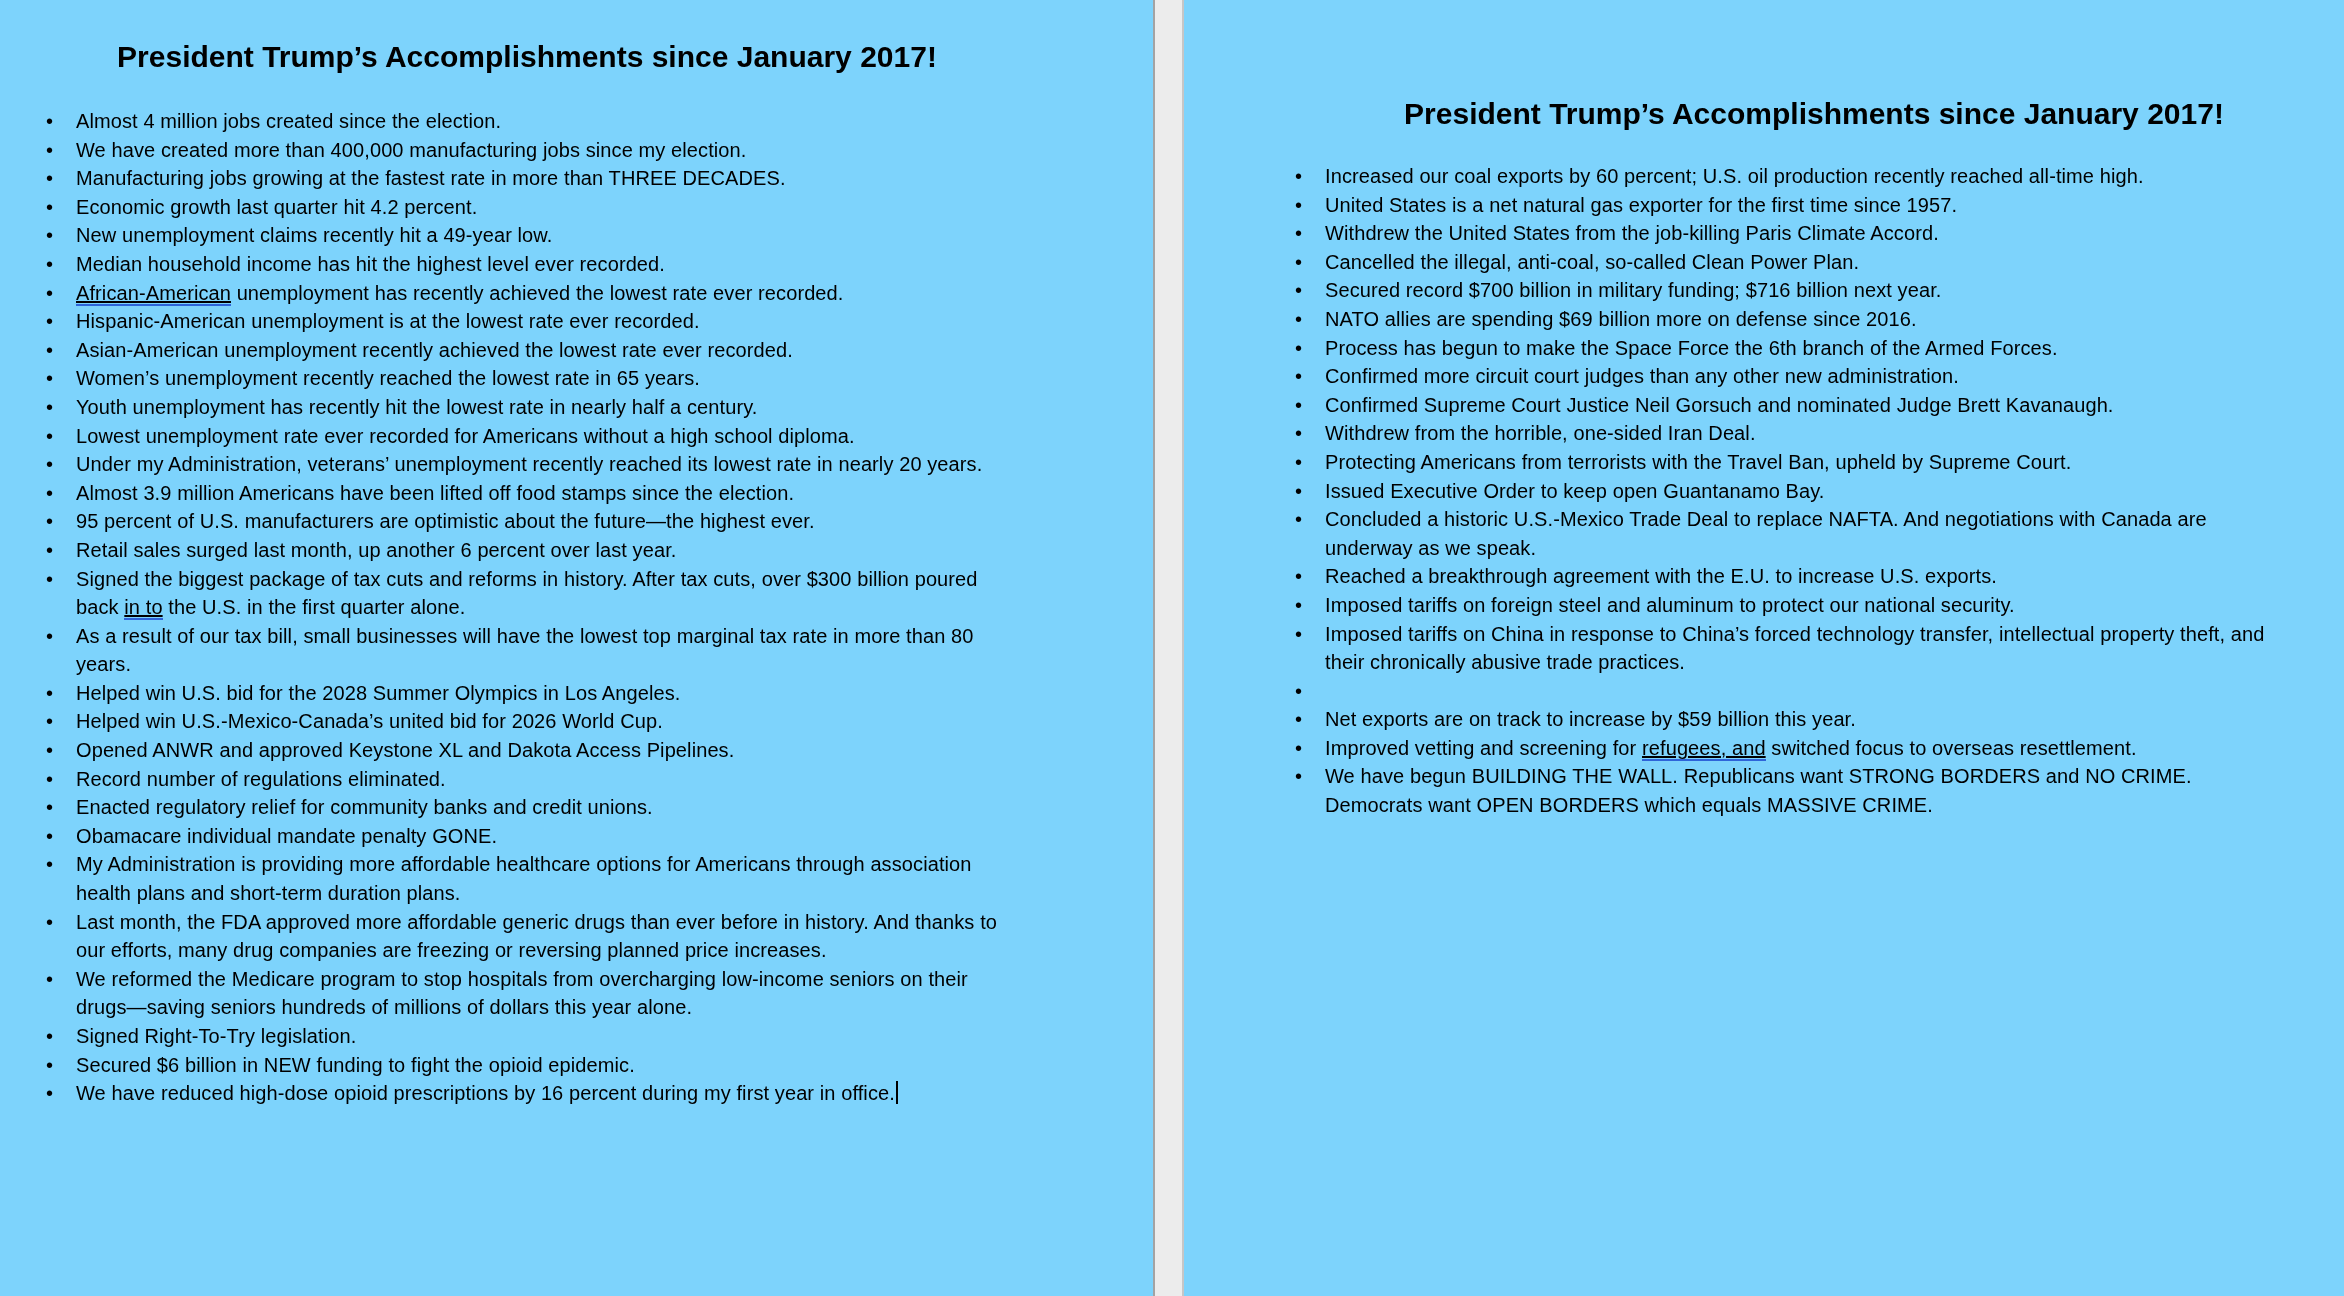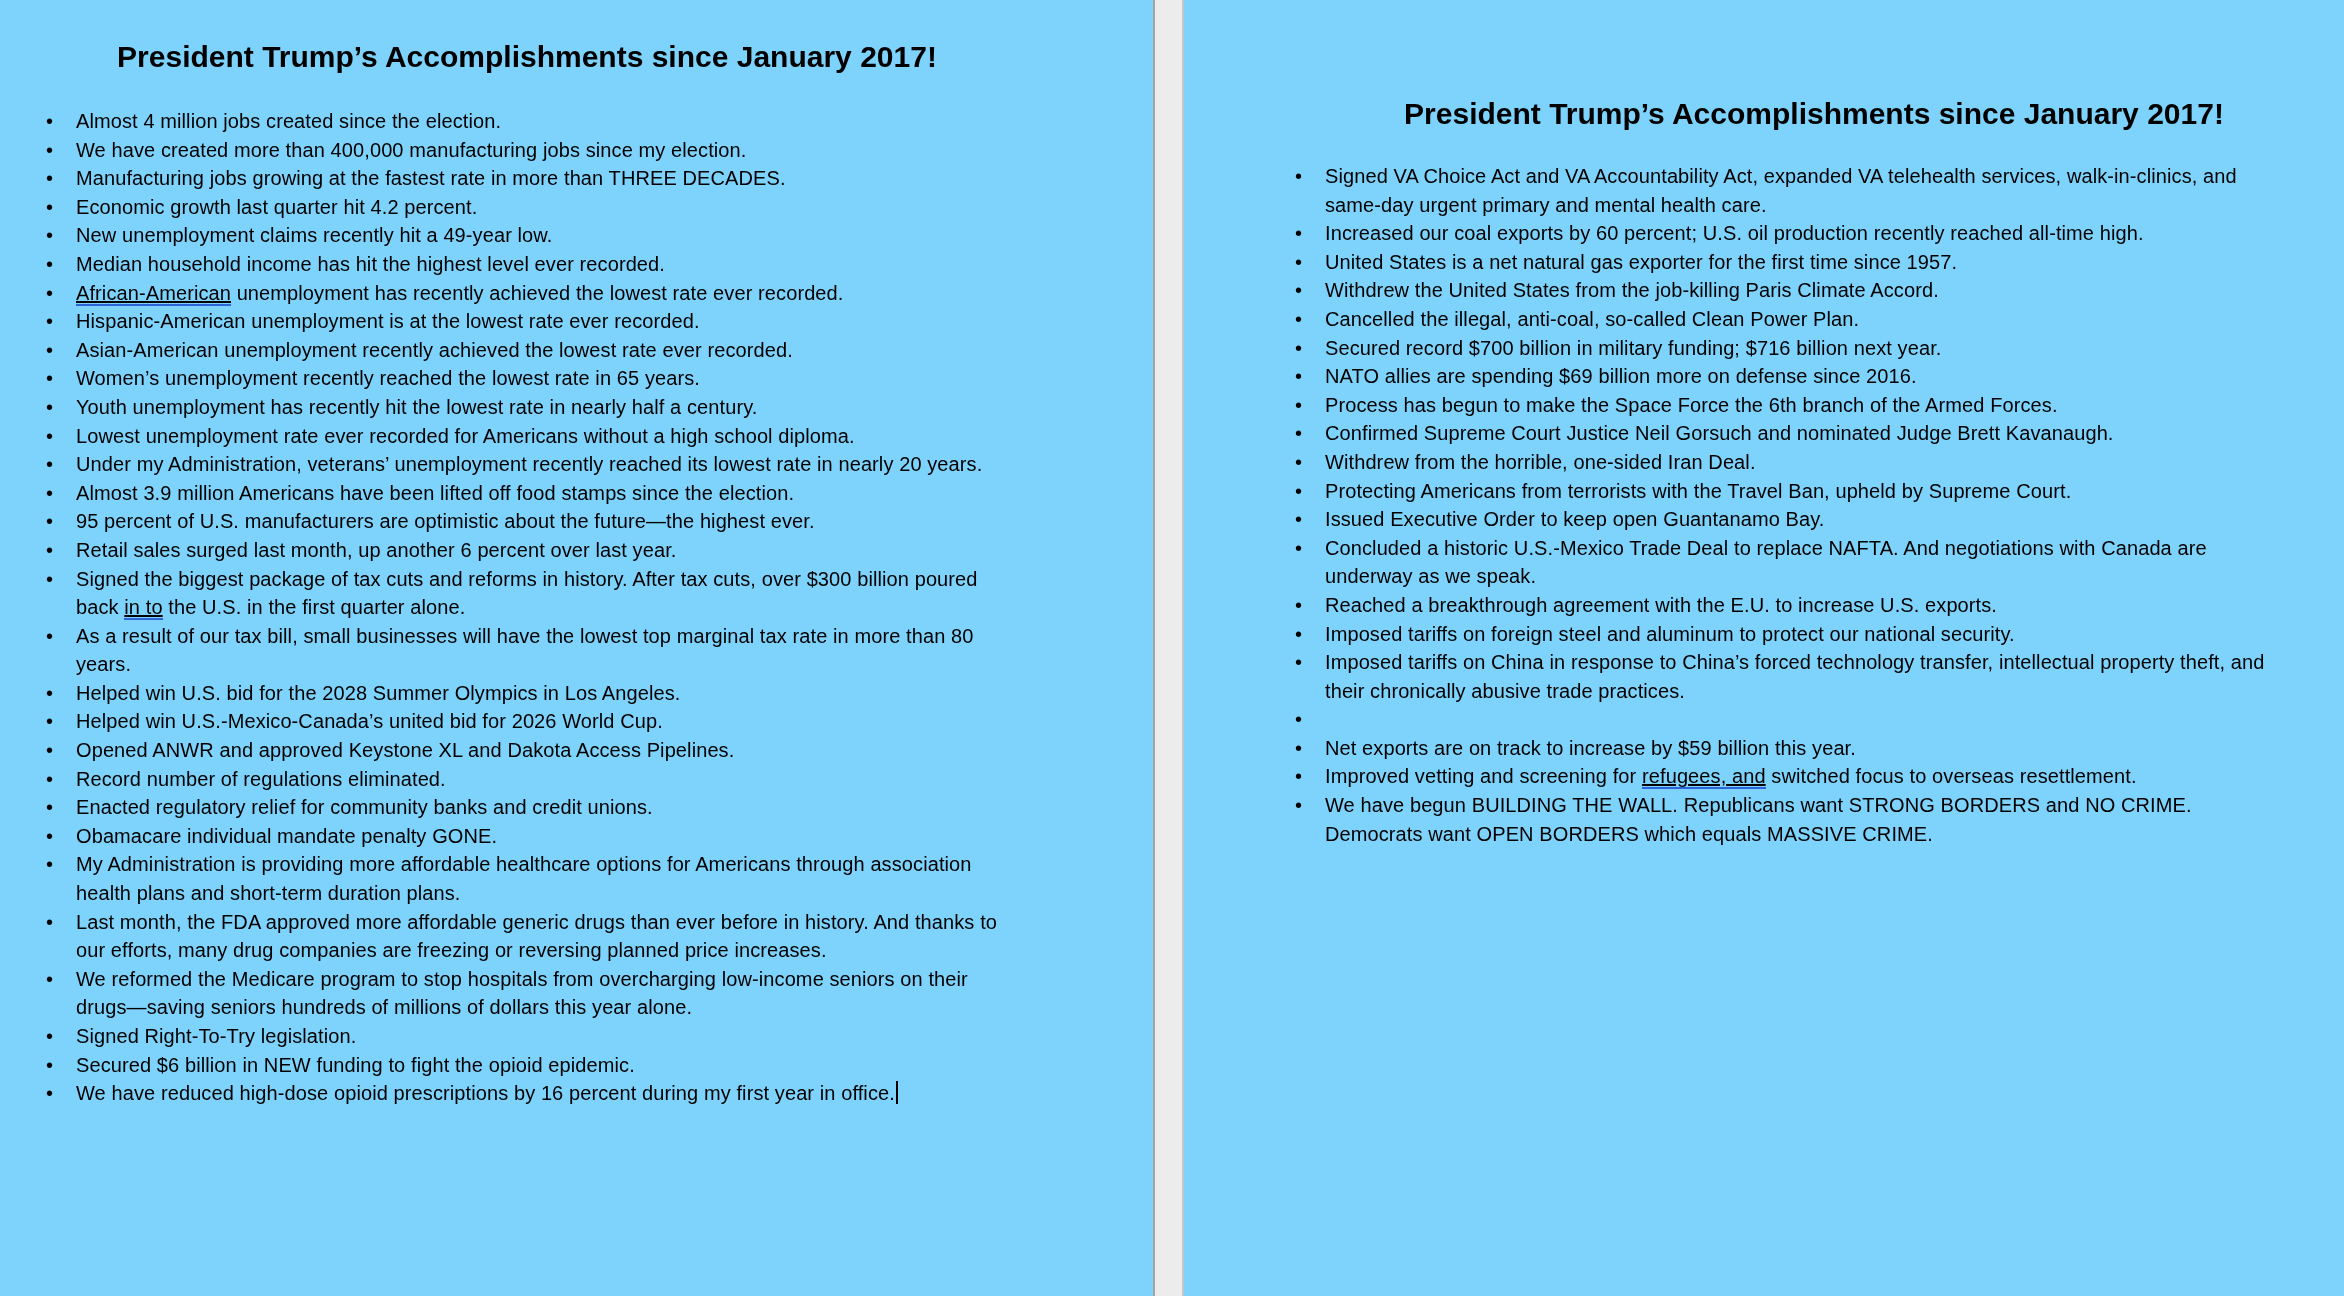--- a/index.html
+++ b/index.html
@@ -105,28 +105,28 @@
         <li><span>Secured $6 billion in NEW funding to fight the opioid epidemic.</span></li>
         <li><span>We have reduced high-dose opioid prescriptions by 16 percent during my first year in office.</span><span class="caret"></span></li>
       </ul>
   </section>
 
   <div class="page-gap"></div>
 
   <section class="page page-right">
     <h1 class="title">President Trump’s Accomplishments since January 2017!</h1>
     <ul class="bullets">
-        <li><span>Signed VA Choice Act and VA Accountability Act, expanded VA telehealth services, walk-in-clinics, and same-day urgent primary and mental health care.</span></li>
         <li><span>Increased our coal exports by 60 percent; U.S. oil production recently reached all-time high.</span></li>
         <li><span>United States is a net natural gas exporter for the first time since 1957.</span></li>
         <li><span>Withdrew the United States from the job-killing Paris Climate Accord.</span></li>
         <li><span>Cancelled the illegal, anti-coal, so-called Clean Power Plan.</span></li>
         <li><span>Secured record $700 billion in military funding; $716 billion next year.</span></li>
         <li><span>NATO allies are spending $69 billion more on defense since 2016.</span></li>
         <li><span>Process has begun to make the Space Force the 6th branch of the Armed Forces.</span></li>
+        <li><span>Confirmed more circuit court judges than any other new administration.</span></li>
         <li><span>Confirmed Supreme Court Justice Neil Gorsuch and nominated Judge Brett Kavanaugh.</span></li>
         <li><span>Withdrew from the horrible, one-sided Iran Deal.</span></li>
         <li><span>Protecting Americans from terrorists with the Travel Ban, upheld by Supreme Court.</span></li>
         <li><span>Issued Executive Order to keep open Guantanamo Bay.</span></li>
         <li><span>Concluded a historic U.S.-Mexico Trade Deal to replace NAFTA. And negotiations with Canada are underway as we speak.</span></li>
         <li><span>Reached a breakthrough agreement with the E.U. to increase U.S. exports.</span></li>
         <li><span>Imposed tariffs on foreign steel and aluminum to protect our national security.</span></li>
         <li><span>Imposed tariffs on China in response to China’s forced technology transfer, intellectual property theft, and their chronically abusive trade practices.</span></li>
         <li><span></span></li>
         <li><span>Net exports are on track to increase by $59 billion this year.</span></li>

